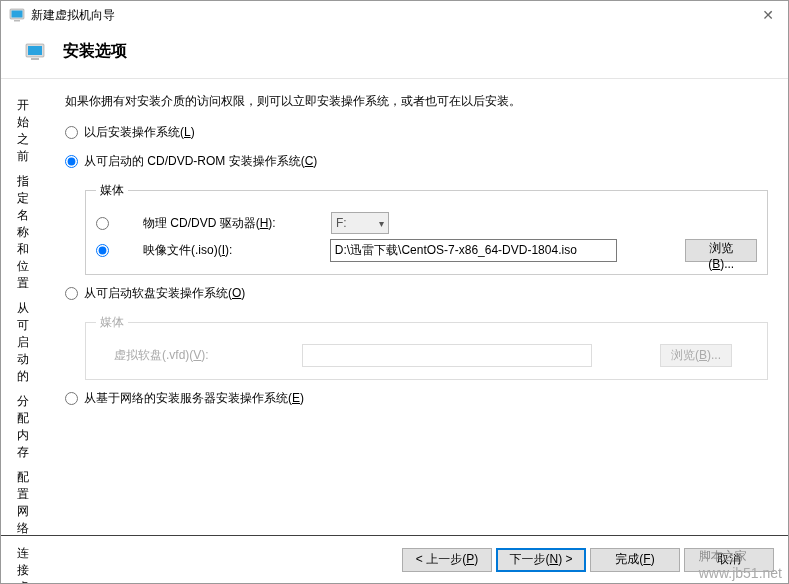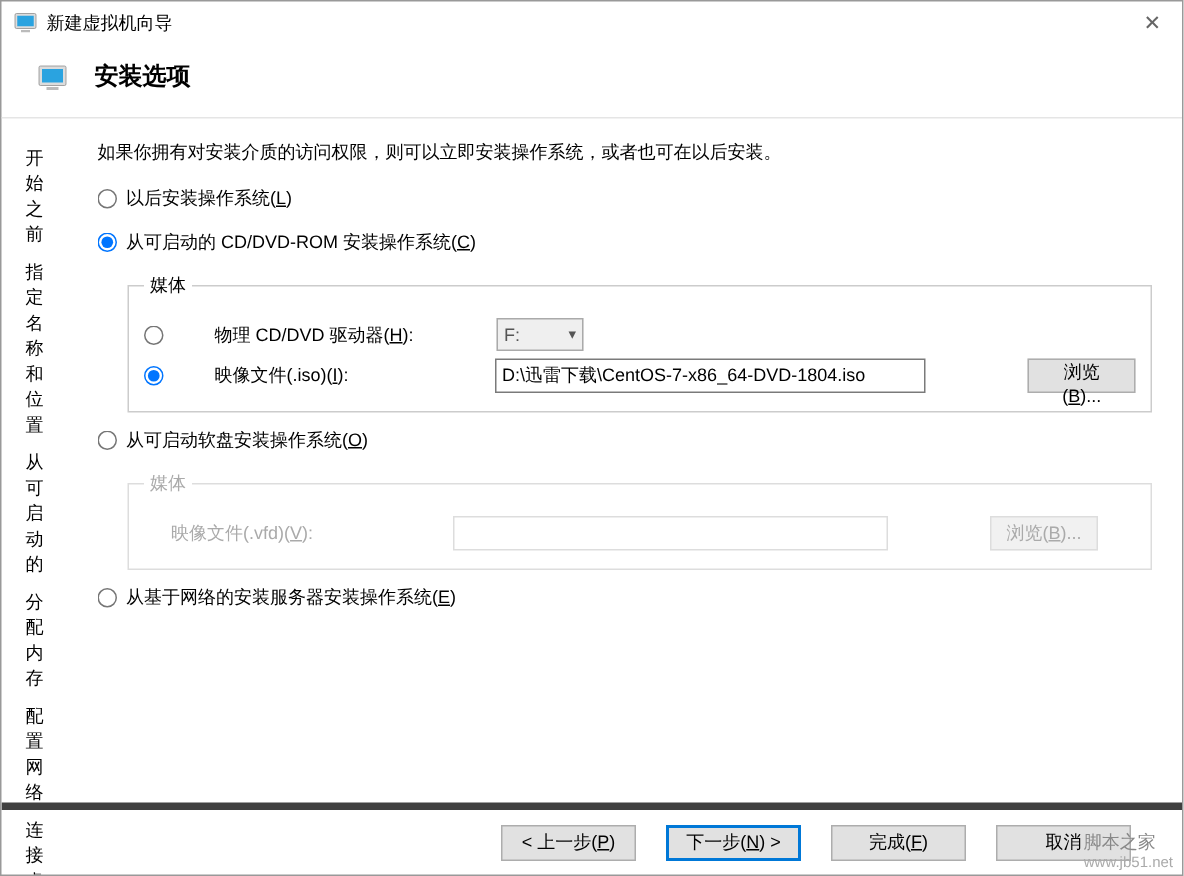--- a/index.html
+++ b/index.html
@@ -25,25 +25,25 @@
 fieldset.disabled { color: #aaa; border-color: #ddd; }
 fieldset legend { padding: 0 4px; }
 .frow { display: flex; align-items: center; margin: 5px 0; gap: 28px; }
 .frow .lab { width: 160px; }
 .driveSel { width: 58px; height: 22px; border: 1px solid #aaa; background: #efefef; padding: 0 4px; display: flex; align-items: center; justify-content: space-between; color:#555; }
 .chev { font-size: 10px; color: #555; }
 .iso-input { width: 290px; height: 23px; border: 1px solid #7a7a7a; padding: 0 4px; background: #fff; }
 .btn { height: 23px; border: 1px solid #adadad; background: #e1e1e1; padding: 0 10px; min-width: 68px; cursor: default; }
 .btn.disabled { color: #aaa; border-color: #ddd; background: #f1f1f1; }
 .vfd-input { width: 290px; height: 23px; border: 1px solid #ddd; background: #fff; }
-.footer { position: absolute; bottom: 0; left: 0; right: 0; height: 48px; border-top: 5px solid #404040; display: flex; align-items: center; justify-content: flex-end; padding-right: 34px; gap: 20px; }
+.footer { position: absolute; bottom: 0; left: 0; right: 0; height: 48px; border-top: 1px solid #404040; display: flex; align-items: center; justify-content: flex-end; padding-right: 14px; gap: 4px; }
 .fbtn { height: 24px; min-width: 90px; border: 1px solid #adadad; background: #e1e1e1; padding: 0 10px; cursor: default; }
 .fbtn.primary { border: 2px solid #0078d7; }
 .watermark { position: absolute; right: 6px; bottom: 2px; color: #888; font-family: serif; font-size: 15px; }
-.watermark .sm { font-size: 10px; color:#aaa; display:block; text-align:right; }
+.watermark .sm { font-size: 14px; color:#aaa; display:block; text-align:right; }
 svg.mon rect.scr{fill:#2aa3e0;} svg.mon rect.bdy{fill:#dcdcdc;stroke:#888;stroke-width:0.5;}
 </style>
 </head>
 <body>
 
 <div class="titlebar">
   <span class="ticon">
     <svg class="mon" viewBox="0 0 16 14">
         <rect class="bdy" x="1" y="1" width="14" height="10" rx="1"></rect>
         <rect class="scr" x="2.5" y="2.5" width="11" height="7"></rect>
@@ -111,21 +111,21 @@
     </fieldset>
 
     <label class="radio-row">
       <input type="radio" name="inst" style="">
       <span><span>从可启动软盘安装操作系统(</span><span class="u">O</span><span>)</span></span>
     </label>
 
     <fieldset class="disabled">
       <legend>媒体</legend>
       <div class="frow">
-        <span class="lab" style="margin-left:18px"><span>映像文件(.vfd)(</span><span class="u">V</span><span>):</span></span>
+        <span class="lab" style="margin-left:18px"><span>虚拟软盘(.vfd)(</span><span class="u">V</span><span>):</span></span>
         <div class="vfd-input"></div>
         <span style="width:12px"></span>
         <button class="btn disabled" disabled=""><span>浏览(</span><span class="u">B</span><span>)...</span></button>
       </div>
     </fieldset>
 
     <label class="radio-row">
       <input type="radio" name="inst" style="">
       <span><span>从基于网络的安装服务器安装操作系统(</span><span class="u">E</span><span>)</span></span>
     </label>

